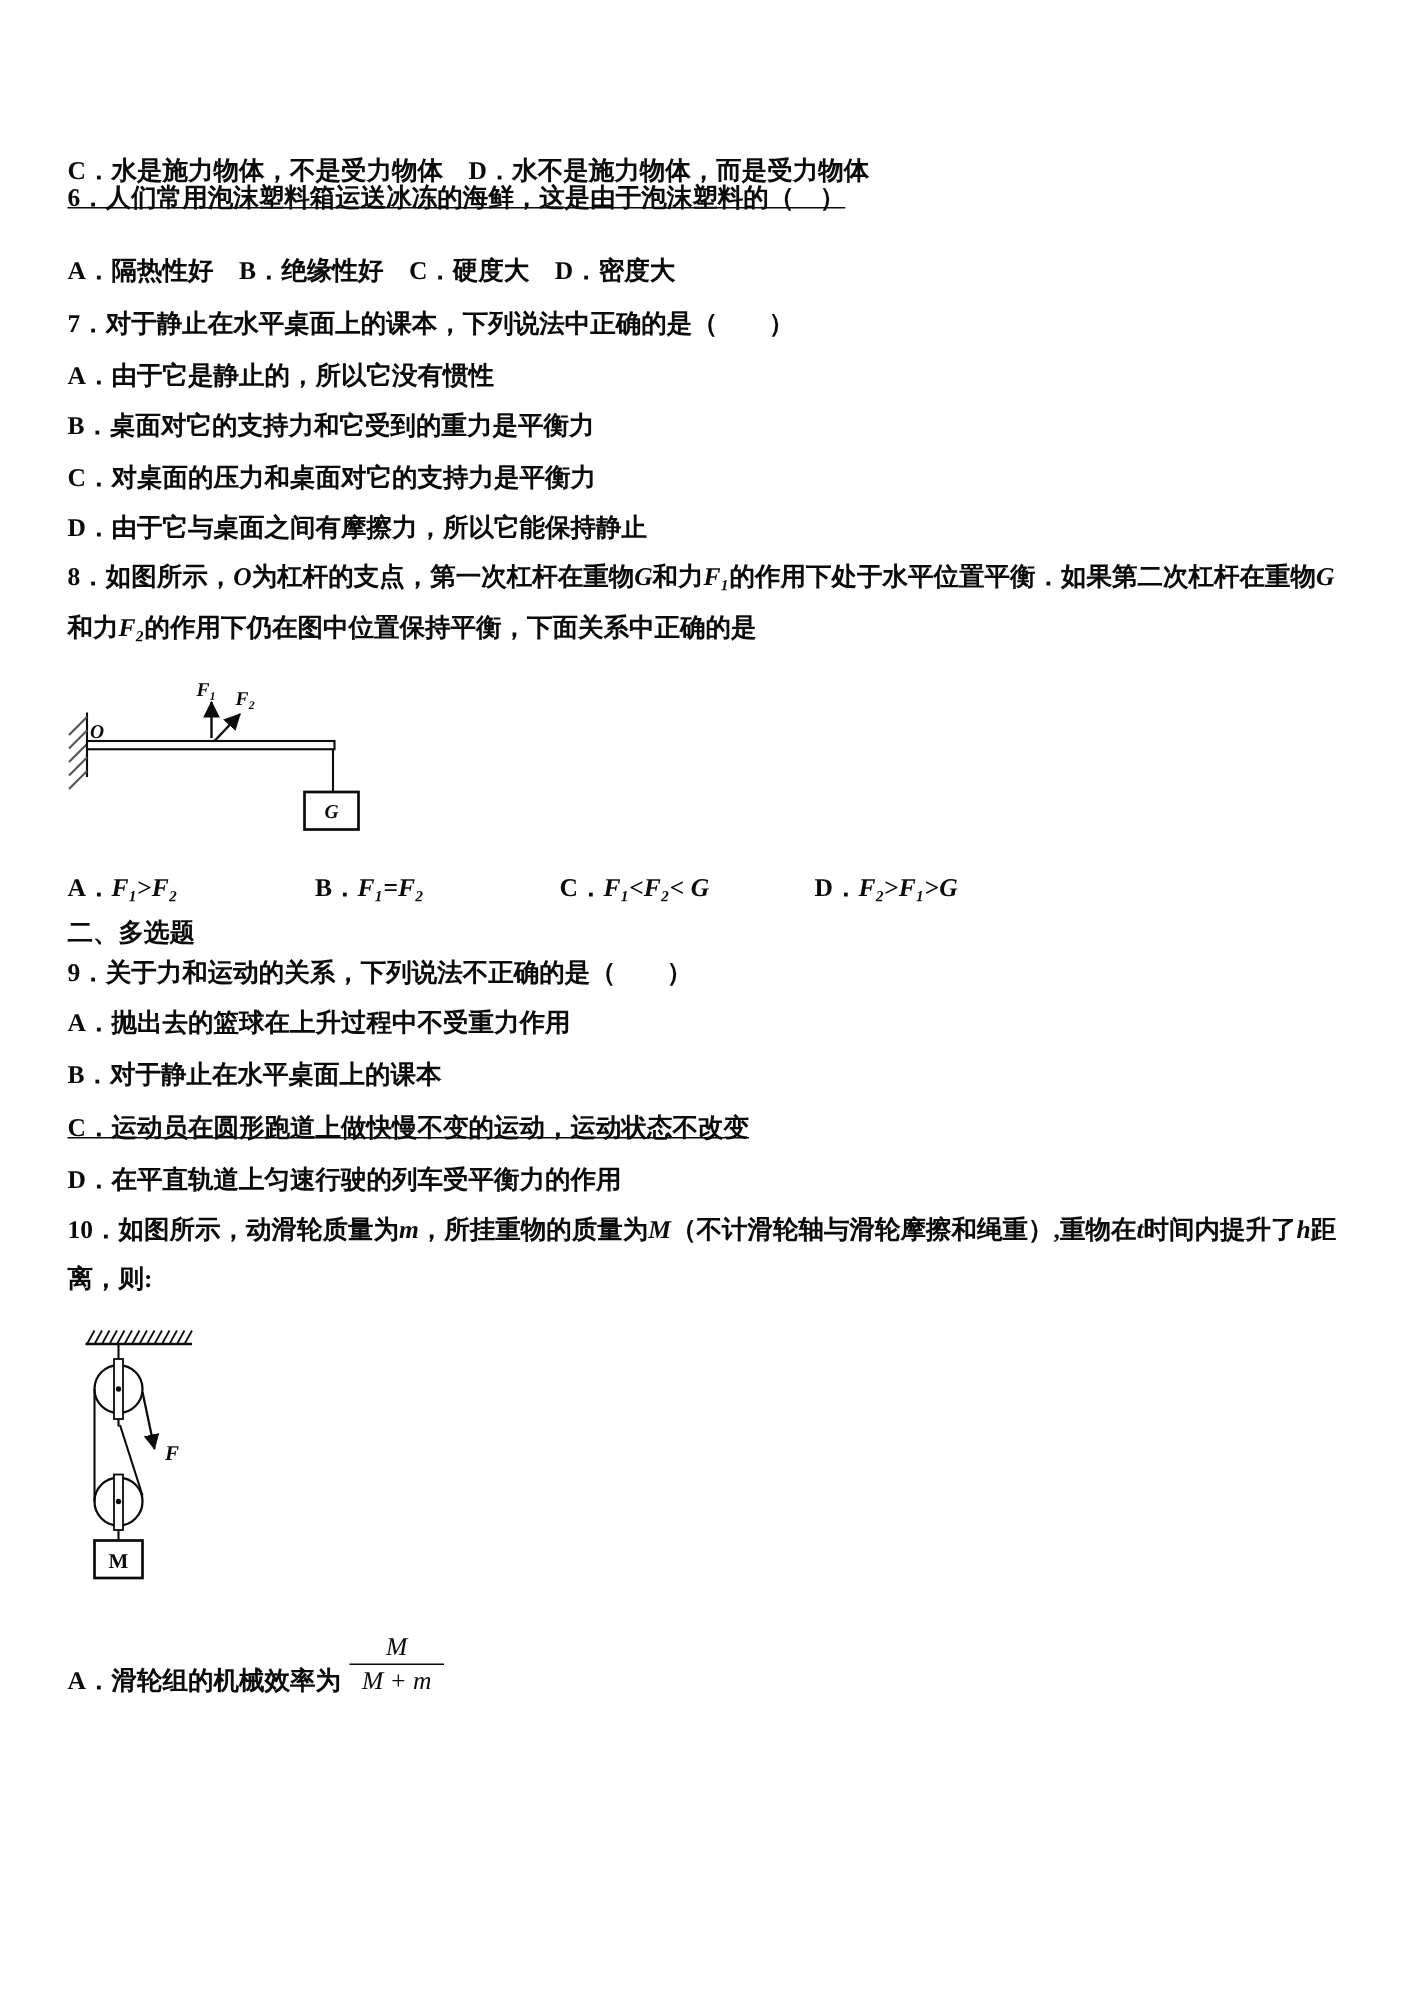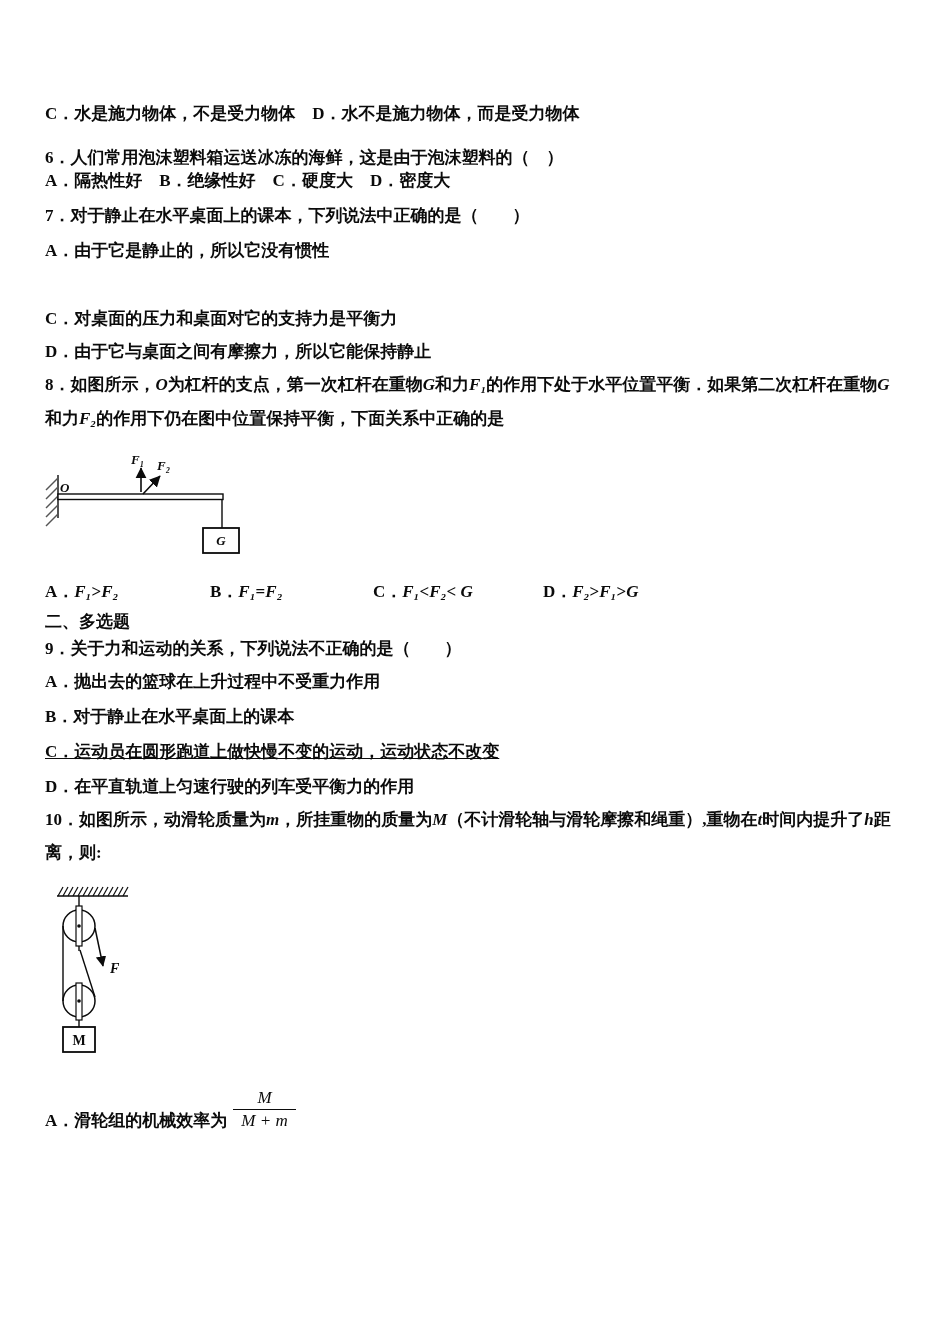--- a/index.html
+++ b/index.html
@@ -50,25 +50,26 @@
   .svg-label{font-family:"Liberation Serif",serif;font-weight:700;font-style:italic;}
   .svg-label-upright{font-family:"Liberation Serif",serif;font-weight:700;}
 </style>
 </head>
 <body>
 
 <div class="page">
 
   <div class="line" style="top:103px;">C．水是施力物体，不是受力物体　D．水不是施力物体，而是受力物体</div>
 
-  <div class="line" style="top:147px;">6．人们常用泡沫塑料箱运送冰冻的海鲜，这是由于泡沫塑料的（　）</div>
+  <div class="line" style="top:121px;text-decoration:underline;">6．人们常用泡沫塑料箱运送冰冻的海鲜，这是由于泡沫塑料的（　）</div>
   <div class="line" style="top:170px;">A．隔热性好　B．绝缘性好　C．硬度大　D．密度大</div>
 
   <div class="line" style="top:205px;">7．对于静止在水平桌面上的课本，下列说法中正确的是（　　）</div>
   <div class="line" style="top:240px;">A．由于它是静止的，所以它没有惯性</div>
+  <div class="line" style="top:273px;">B．桌面对它的支持力和它受到的重力是平衡力</div>
   <div class="line" style="top:308px;">C．对桌面的压力和桌面对它的支持力是平衡力</div>
   <div class="line" style="top:341px;">D．由于它与桌面之间有摩擦力，所以它能保持静止</div>
 
   <div class="line" style="top:374px;"><span>8．如图所示，</span><span class="var">O</span><span>为杠杆的支点，第一次杠杆在重物</span><span class="var">G</span><span>和力</span><span class="var">F₁</span><span>的作用下处于水平位置平衡．如果第二次杠杆在重物</span><span class="var">G</span></div>
   <div class="line" style="top:408px;"><span>和力</span><span class="var">F₂</span><span>的作用下仍在图中位置保持平衡，下面关系中正确的是</span></div>
 
   <div class="diagram" style="left:38px;top:448px;">
     <svg width="210" height="112" viewBox="0 0 210 112">
       <defs>
         <marker id="arr" markerWidth="9" markerHeight="9" refX="6.5" refY="3.5" orient="auto">

